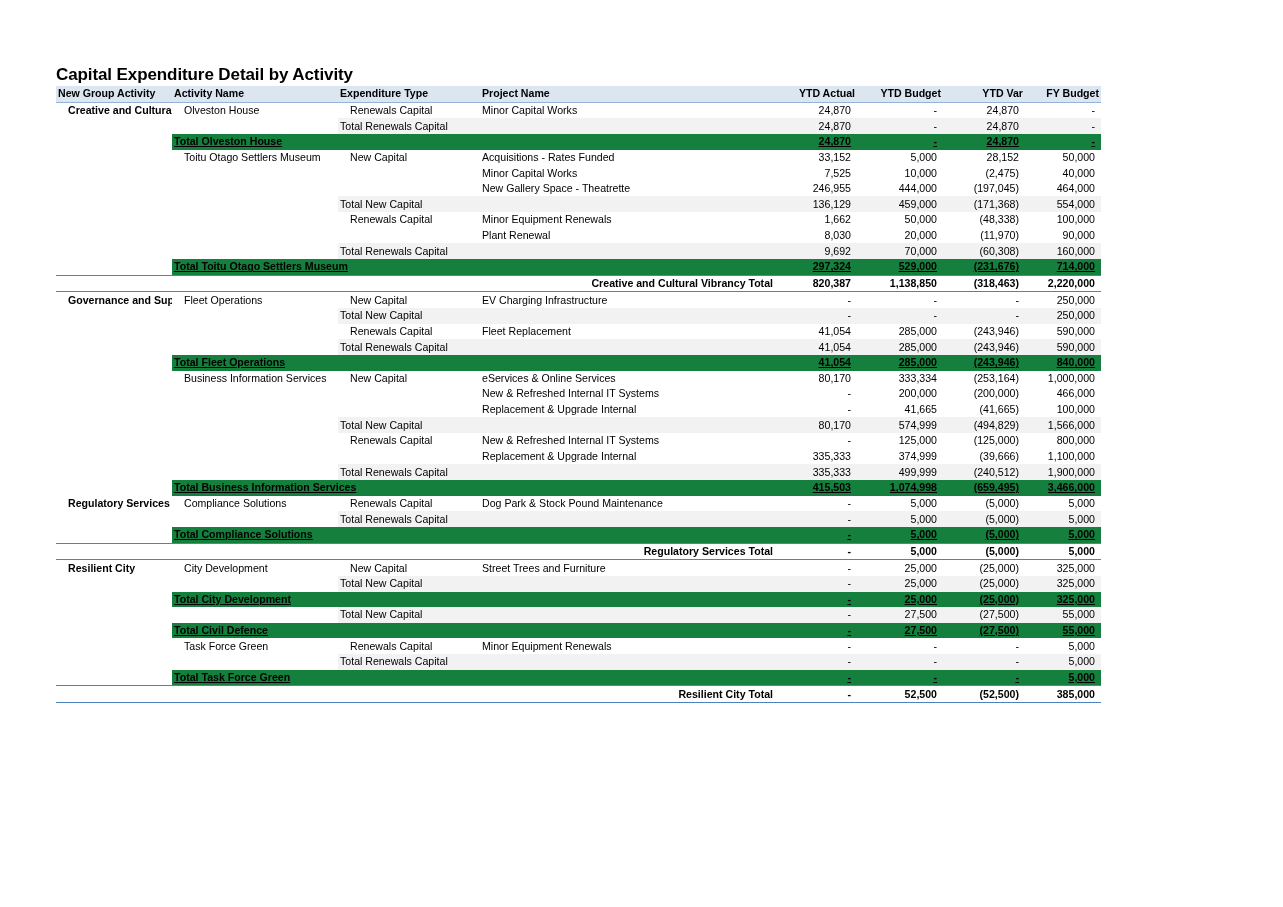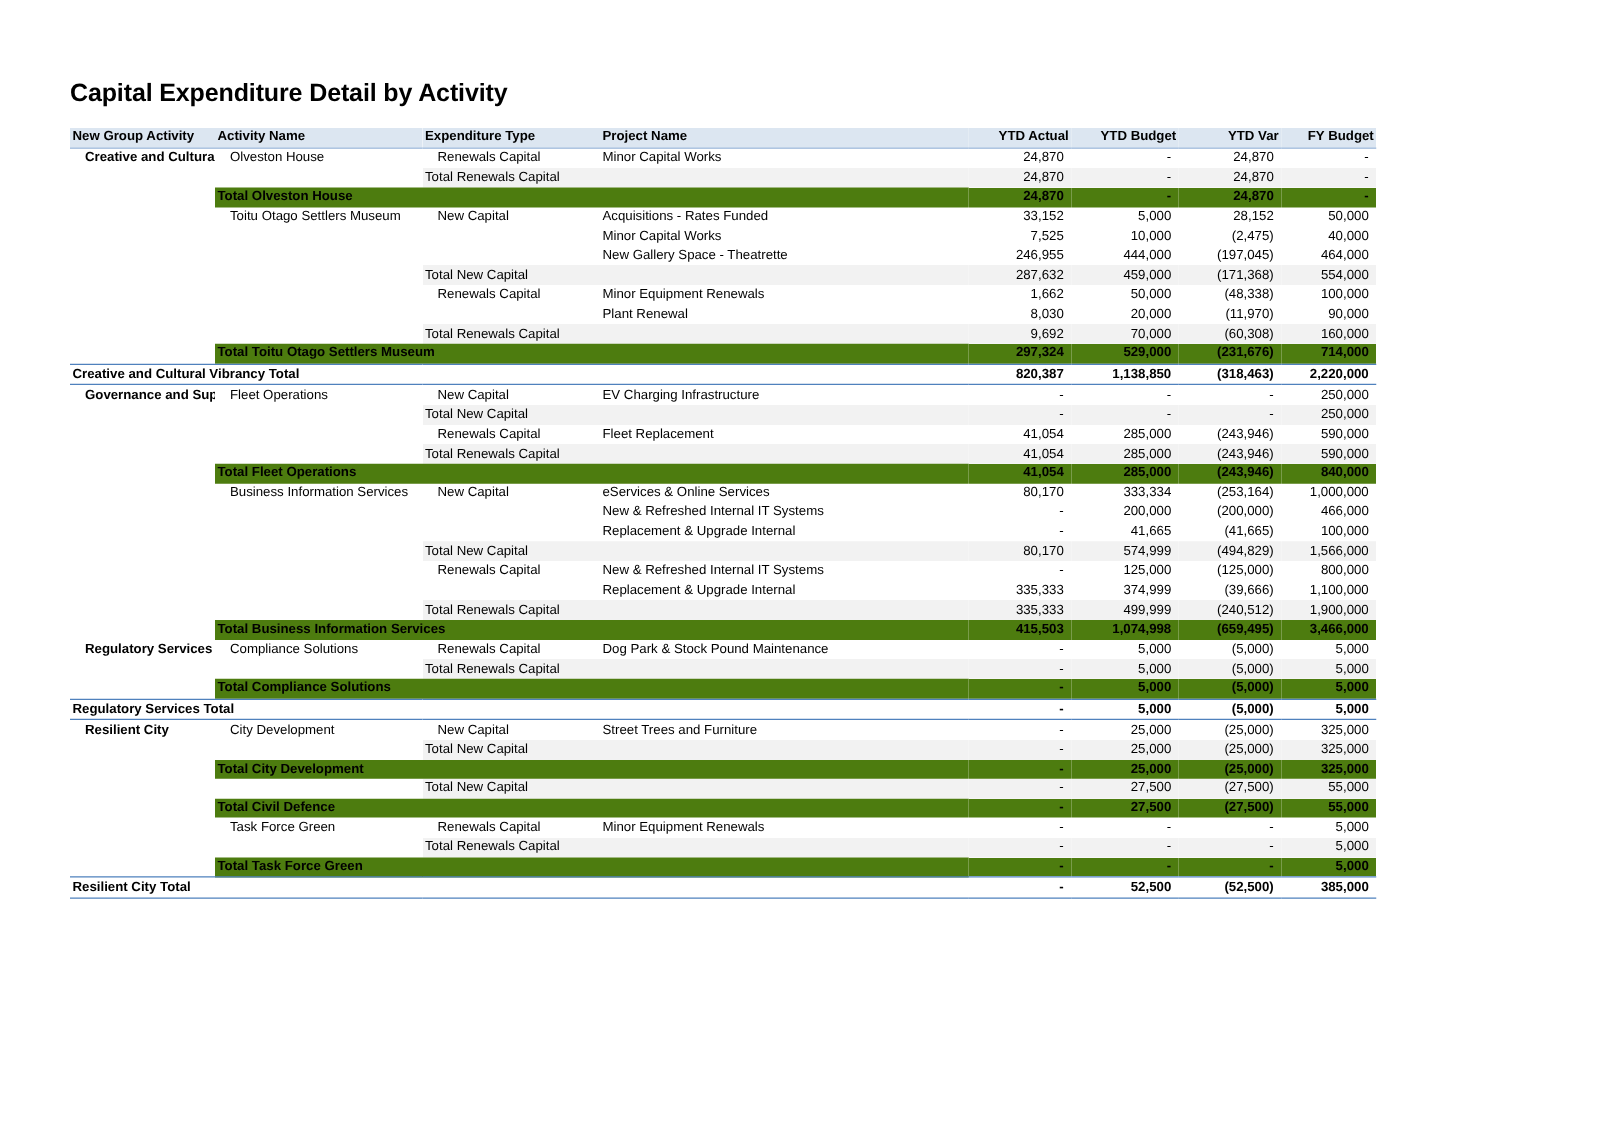--- a/index.html
+++ b/index.html
@@ -1,33 +1,33 @@
 <!DOCTYPE html>
 <html><head>
 <meta charset="utf-8">
 <style>
   html, body { margin: 0; padding: 0; background: #ffffff; }
   body { width: 1283px; height: 907px; position: relative; overflow: hidden;
          font-family: "Liberation Sans", "DejaVu Sans", sans-serif; color: #000; }
   .page { position: absolute; left: 56px; top: 64px; width: 1045px; }
-  .title { font-weight: bold; font-size: 20px; line-height: 22px; height: 22px; white-space: nowrap; letter-spacing: -0.1px; }
-  table { border-collapse: collapse; table-layout: fixed; width: 1045px; font-size: 10.6px; margin-top: 16px; }
+  .title { font-weight: bold; font-size: 17px; line-height: 22px; height: 22px; white-space: nowrap; letter-spacing: -0.1px; }
+  table { border-collapse: collapse; table-layout: fixed; width: 1045px; font-size: 10.6px; }
   col.a { width: 116px; } col.b { width: 166px; } col.c { width: 142px; }
   col.d { width: 295px; } col.e { width: 82px; } col.f { width: 86px; }
   col.g { width: 82px; } col.h { width: 76px; }
   td, th { height: 15.65px; padding: 0 2px; line-height: 15px; white-space: nowrap; overflow: hidden; vertical-align: middle; }
   th { font-weight: bold; text-align: left; background: #dce6f1; border-bottom: 1px solid #95b3d7; }
   th.num { text-align: right; }
   td.num { text-align: right; padding-right: 6px; }
   td.grp { font-weight: bold; padding-left: 12px; overflow: hidden; }
   td.act { font-weight: normal; padding-left: 12px; }
   td.exp { padding-left: 12px; }
   tr.sub td.fill { background: #f2f2f2; }
-  tr.acttot td.fill { background: #4d7c0f; font-weight: bold; }
-  tr.grptot td { font-weight: bold; border-top: 1px solid #4f81bd; border-bottom: 1px solid #4f81bd; }
+  tr.acttot td.fill { background: #15803d; font-weight: bold; text-decoration: underline; }
+  tr.grptot td { font-weight: bold; border-top: 1px solid #4f81bd; border-bottom: 1px solid #4f81bd; text-align: right; }
   tr.grptot td.lbl { padding-left: 2px; }
   .cell-span { overflow: visible; }
 </style>
 </head>
 <body>
 
 <div class="page">
   <div class="title">Capital Expenditure Detail by Activity</div>
 
   <table>
@@ -110,21 +110,21 @@
           <td class="num">246,955</td>
           <td class="num">444,000</td>
           <td class="num">(197,045)</td>
           <td class="num">464,000</td>
         </tr>
         <tr class="sub">
           <td></td>
           <td></td>
           <td class="fill">Total New Capital</td>
           <td class="fill"></td>
-          <td class="num fill">287,632</td>
+          <td class="num fill">136,129</td>
           <td class="num fill">459,000</td>
           <td class="num fill">(171,368)</td>
           <td class="num fill">554,000</td>
         </tr>
         <tr class="detail">
           <td class="grp"></td>
           <td class="act"></td>
           <td class="exp">Renewals Capital</td>
           <td>Minor Equipment Renewals</td>
           <td class="num">1,662</td>

